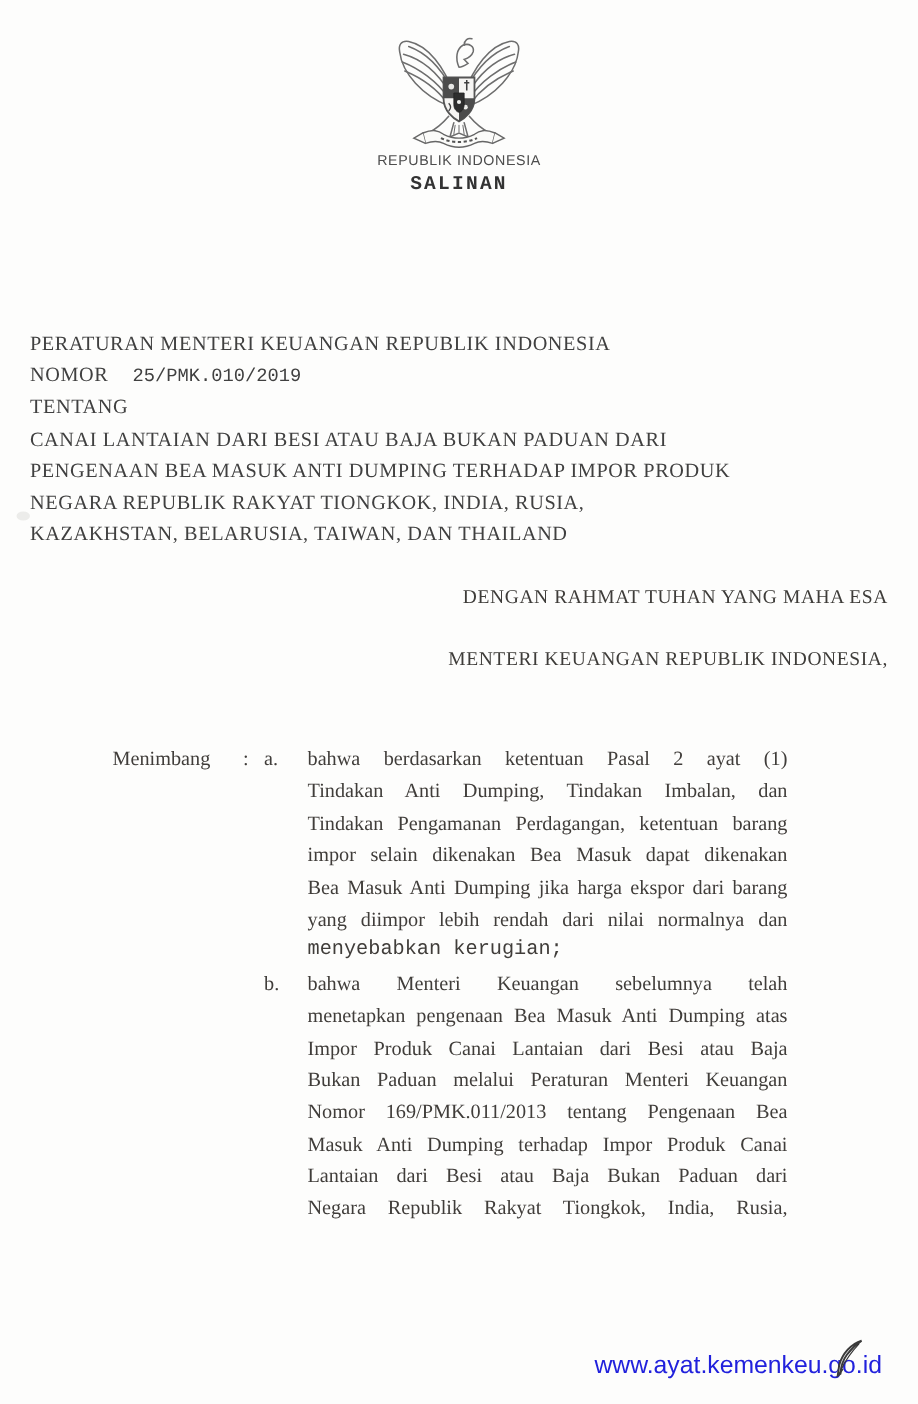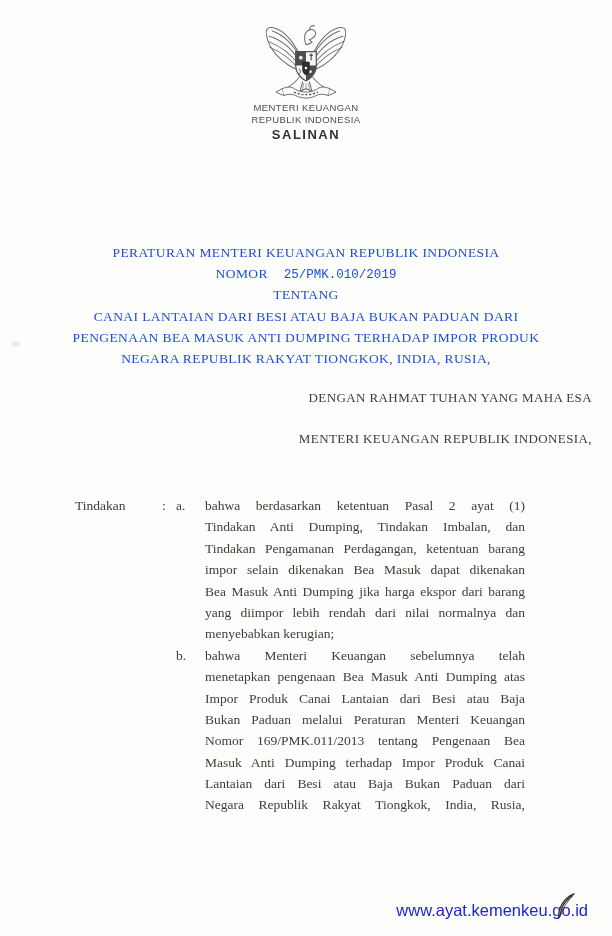--- a/index.html
+++ b/index.html
@@ -12,28 +12,28 @@
   .page { position:absolute; inset:0; }
 
   
   .header { position:absolute; top:22px; left:0; right:0; text-align:center; }
   .emblem svg { display:block; margin:0 auto; }
   .ministry {
     font-family:"Liberation Sans", sans-serif;
     font-size:9.5px; line-height:12px; letter-spacing:0.4px; color:#4d4d4d;
   }
   .salinan {
-    font-family:Liberation Sans, sans-serif; font-weight:bold;
+    font-family:Liberation Mono, monospace; font-weight:bold;
     font-size:13px; letter-spacing:1.5px; color:#333; margin-top:1px;
   }
 
   
   .title-block {
-    position:absolute; top:218px; left:20px; right:20px; text-align:center;
-    font-size:13.5px; line-height:21.2px; letter-spacing:0.4px; color:#1d4ed8;margin-top:24px;
+    position:absolute; top:218px; left:20px; right:20px; 
+    font-size:13.5px; line-height:21.2px; letter-spacing:0.4px; color:#404040;
   }
   .tline { height:21.2px; }
   .nomor-value {
     font-family:"Liberation Mono", monospace; font-size:12.5px;
     letter-spacing:0; margin-left:16px;
   }
 
   .invocation, .authority {
     position:absolute; left:20px; right:20px; text-align:right;
     font-size:13px; letter-spacing:0.4px; color:#3e3c39;
@@ -48,21 +48,21 @@
   }
   .c-label { position:absolute; left:0; top:0; }
   .c-colon { position:absolute; left:87px; top:0; }
   .c-item { position:relative; }
   .c-marker { position:absolute; left:101px; top:0; }
   .c-lines { margin-left:130px; width:320px; }
   .jline {
     text-align:justify; text-align-last:justify; text-justify:inter-word;
     height:21.4px; overflow:hidden; white-space:normal;
   }
-  .jline.last { text-align-last:left; }
+  .jline.last { text-align-last:left;font-family:Liberation Mono, monospace; }
 
   
   .artifact {
     position:absolute; left:11px; top:341px; width:9px; height:6px;
     background:#ececea; border-radius:50%;
   }
 
   
   .footer-url {
     position:absolute; right:24px; bottom:16px;
@@ -112,41 +112,41 @@
           <circle cx="50" cy="53" r="1.6" fill="#f0f0ee"></circle>
         </g>
         <g fill="#fbfbf9" stroke="#666" stroke-width="1.1">
           <path d="M22 77 C30 74 34 75 38 78 C46 82 54 82 62 78 C66 75 70 74 78 77 L76 85 C70 83 66 83 62 85 C54 89 46 89 38 85 C34 83 30 83 24 85 Z"></path>
           <path d="M22 77 L15 81 L24 85"></path>
           <path d="M78 77 L85 81 L76 85"></path>
         </g>
         <path d="M36 81 C45 85 55 85 64 81" stroke="#555" stroke-width="1.6" fill="none" stroke-dasharray="2.5 2"></path>
       </svg>
     </div>
-    <div class="ministry">MENTERI KEUANGAN</div>
     <div class="ministry">REPUBLIK INDONESIA</div>
     <div class="salinan">SALINAN</div>
   </div>
 
   <div class="title-block">
     <div class="tline">PERATURAN MENTERI KEUANGAN REPUBLIK INDONESIA</div>
     <div class="tline">
       <span>NOMOR</span><span class="nomor-value">25/PMK.010/2019</span>
     </div>
     <div class="tline">TENTANG</div>
     <div class="tline">CANAI LANTAIAN DARI BESI ATAU BAJA BUKAN PADUAN DARI</div>
     <div class="tline">PENGENAAN BEA MASUK ANTI DUMPING TERHADAP IMPOR PRODUK</div>
     <div class="tline">NEGARA REPUBLIK RAKYAT TIONGKOK, INDIA, RUSIA,</div>
+    <div class="tline">KAZAKHSTAN, BELARUSIA, TAIWAN, DAN THAILAND</div>
   </div>
 
   <div class="invocation">DENGAN RAHMAT TUHAN YANG MAHA ESA</div>
   <div class="authority">MENTERI KEUANGAN REPUBLIK INDONESIA,</div>
 
   <div class="considerations">
-    <div class="c-label">Tindakan</div>
+    <div class="c-label">Menimbang</div>
     <div class="c-colon">:</div>
 
     <div class="c-item">
       <span class="c-marker">a.</span>
       <div class="c-lines">
         <div class="jline">bahwa berdasarkan ketentuan Pasal 2 ayat (1)</div>
         <div class="jline">Tindakan Anti Dumping, Tindakan Imbalan, dan</div>
         <div class="jline">Tindakan Pengamanan Perdagangan, ketentuan barang</div>
         <div class="jline">impor selain dikenakan Bea Masuk dapat dikenakan</div>
         <div class="jline">Bea Masuk Anti Dumping jika harga ekspor dari barang</div>

